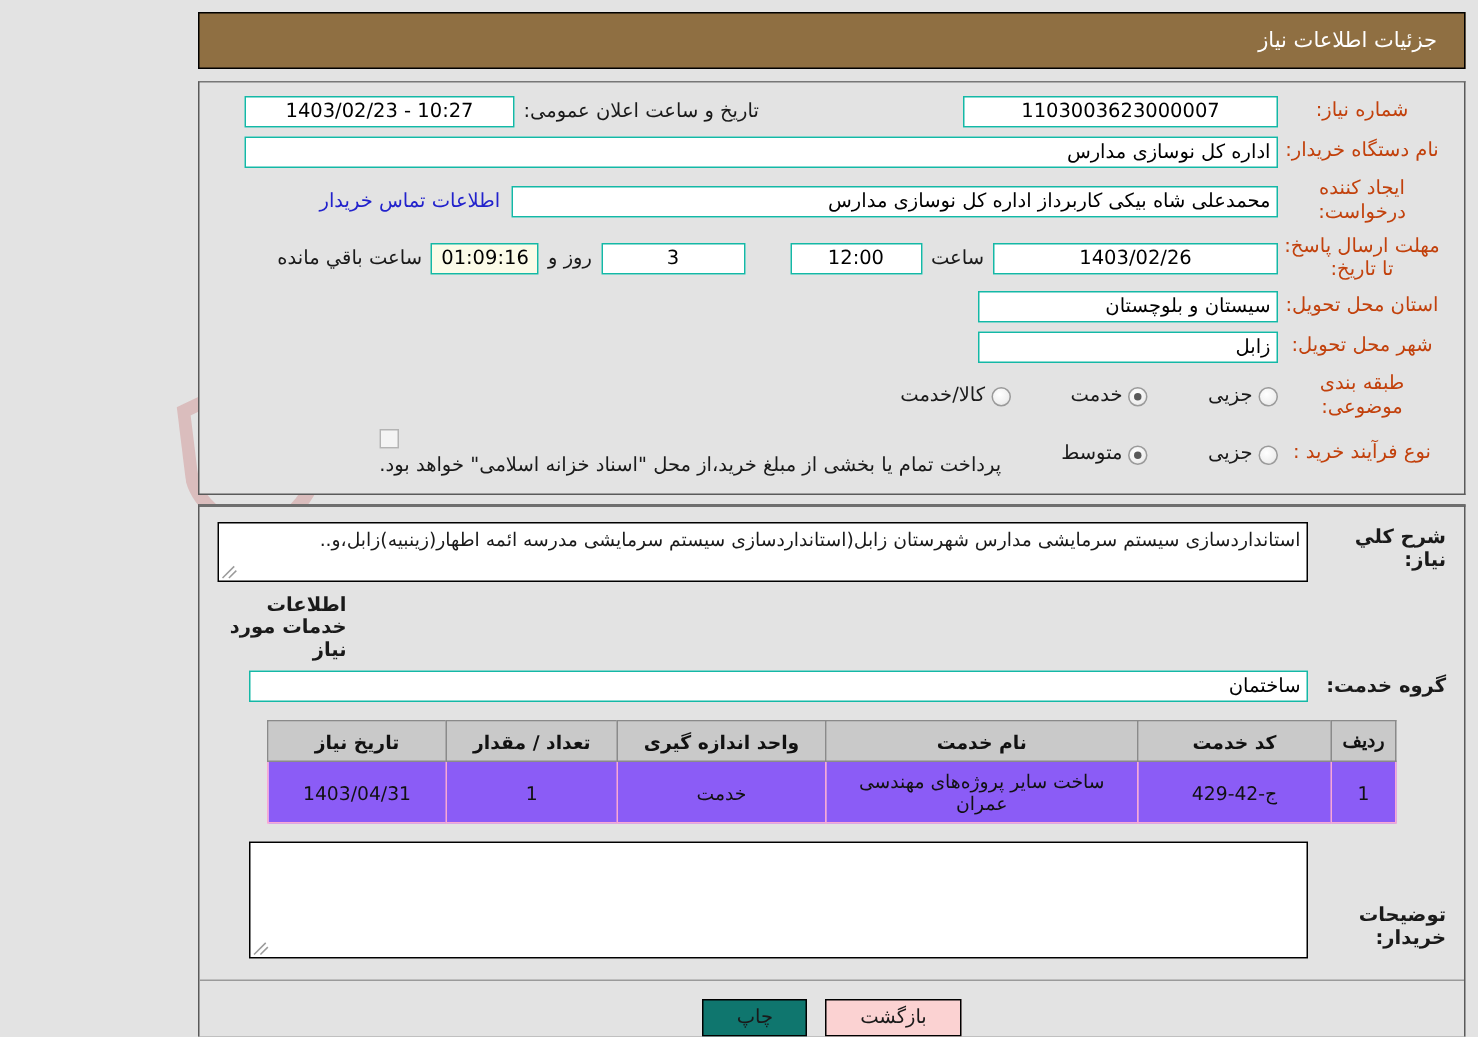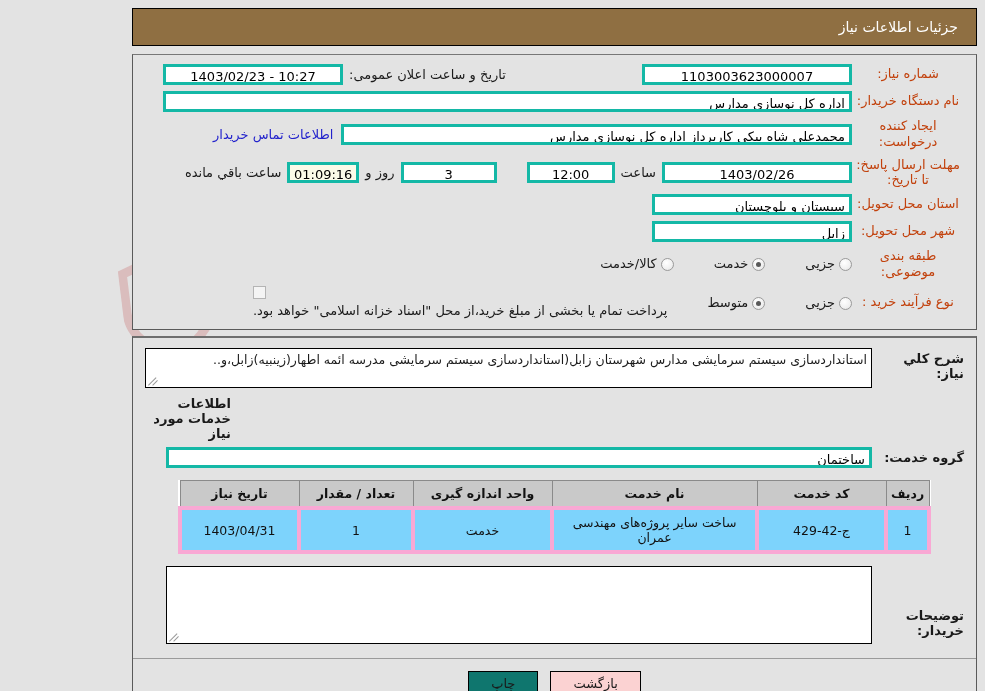--- a/index.html
+++ b/index.html
@@ -99,21 +99,21 @@
     flex: 0 0 112px;
     text-align: center;
     font-size: 13px;
     color: #c2410c;
     line-height: 1.25;
   }
   .lbl.two-line { line-height: 1.2; }
 
   .fld {
     background: #ffffff;
-    border: 3px solid #14b8a6;
+    border: 1px solid #14b8a6;
     box-sizing: border-box;
     height: 21px;
     line-height: 19px;
     padding: 0 4px;
     font-size: 13px;
     color: #000;
     overflow: hidden;
     white-space: nowrap;
   }
   .fld.center { text-align: center; }
@@ -252,22 +252,22 @@
   table.grid th {
     background: #c9c9c9;
     border: 1px solid #8a8a8a;
     font-weight: bold;
     padding: 5px 4px;
     text-align: center;
     white-space: nowrap;
     color: #111;
   }
   table.grid td {
-    background: #7dd3fc;
-    border: 4px solid #f9a8d4;
+    background: #8b5cf6;
+    border: 1px solid #f9a8d4;
     padding: 5px 6px;
     text-align: center;
     color: #111;
   }
 
   .cmt-row {
     display: flex;
     align-items: flex-start;
     padding: 4px 12px 10px 12px;
   }
@@ -425,21 +425,21 @@
 
     <div class="svc-row">
       <div class="svc-lbl">گروه خدمت:</div>
       <div class="fld right" style="flex:1; margin-left:21px;">ساختمان</div>
     </div>
 
     <div class="tbl-wrap">
       <table class="grid">
         <thead>
           <tr>
-            <th style="width:34px;">ردیف</th>
+            <th style="width:34px;font-family:Liberation Serif, serif;">ردیف</th>
             <th style="width:120px;">کد خدمت</th>
             <th>نام خدمت</th>
             <th style="width:130px;">واحد اندازه گیری</th>
             <th style="width:105px;">تعداد / مقدار</th>
             <th style="width:110px;">تاریخ نیاز</th>
           </tr>
         </thead>
         <tbody>
           <tr>
             <td>1</td>

